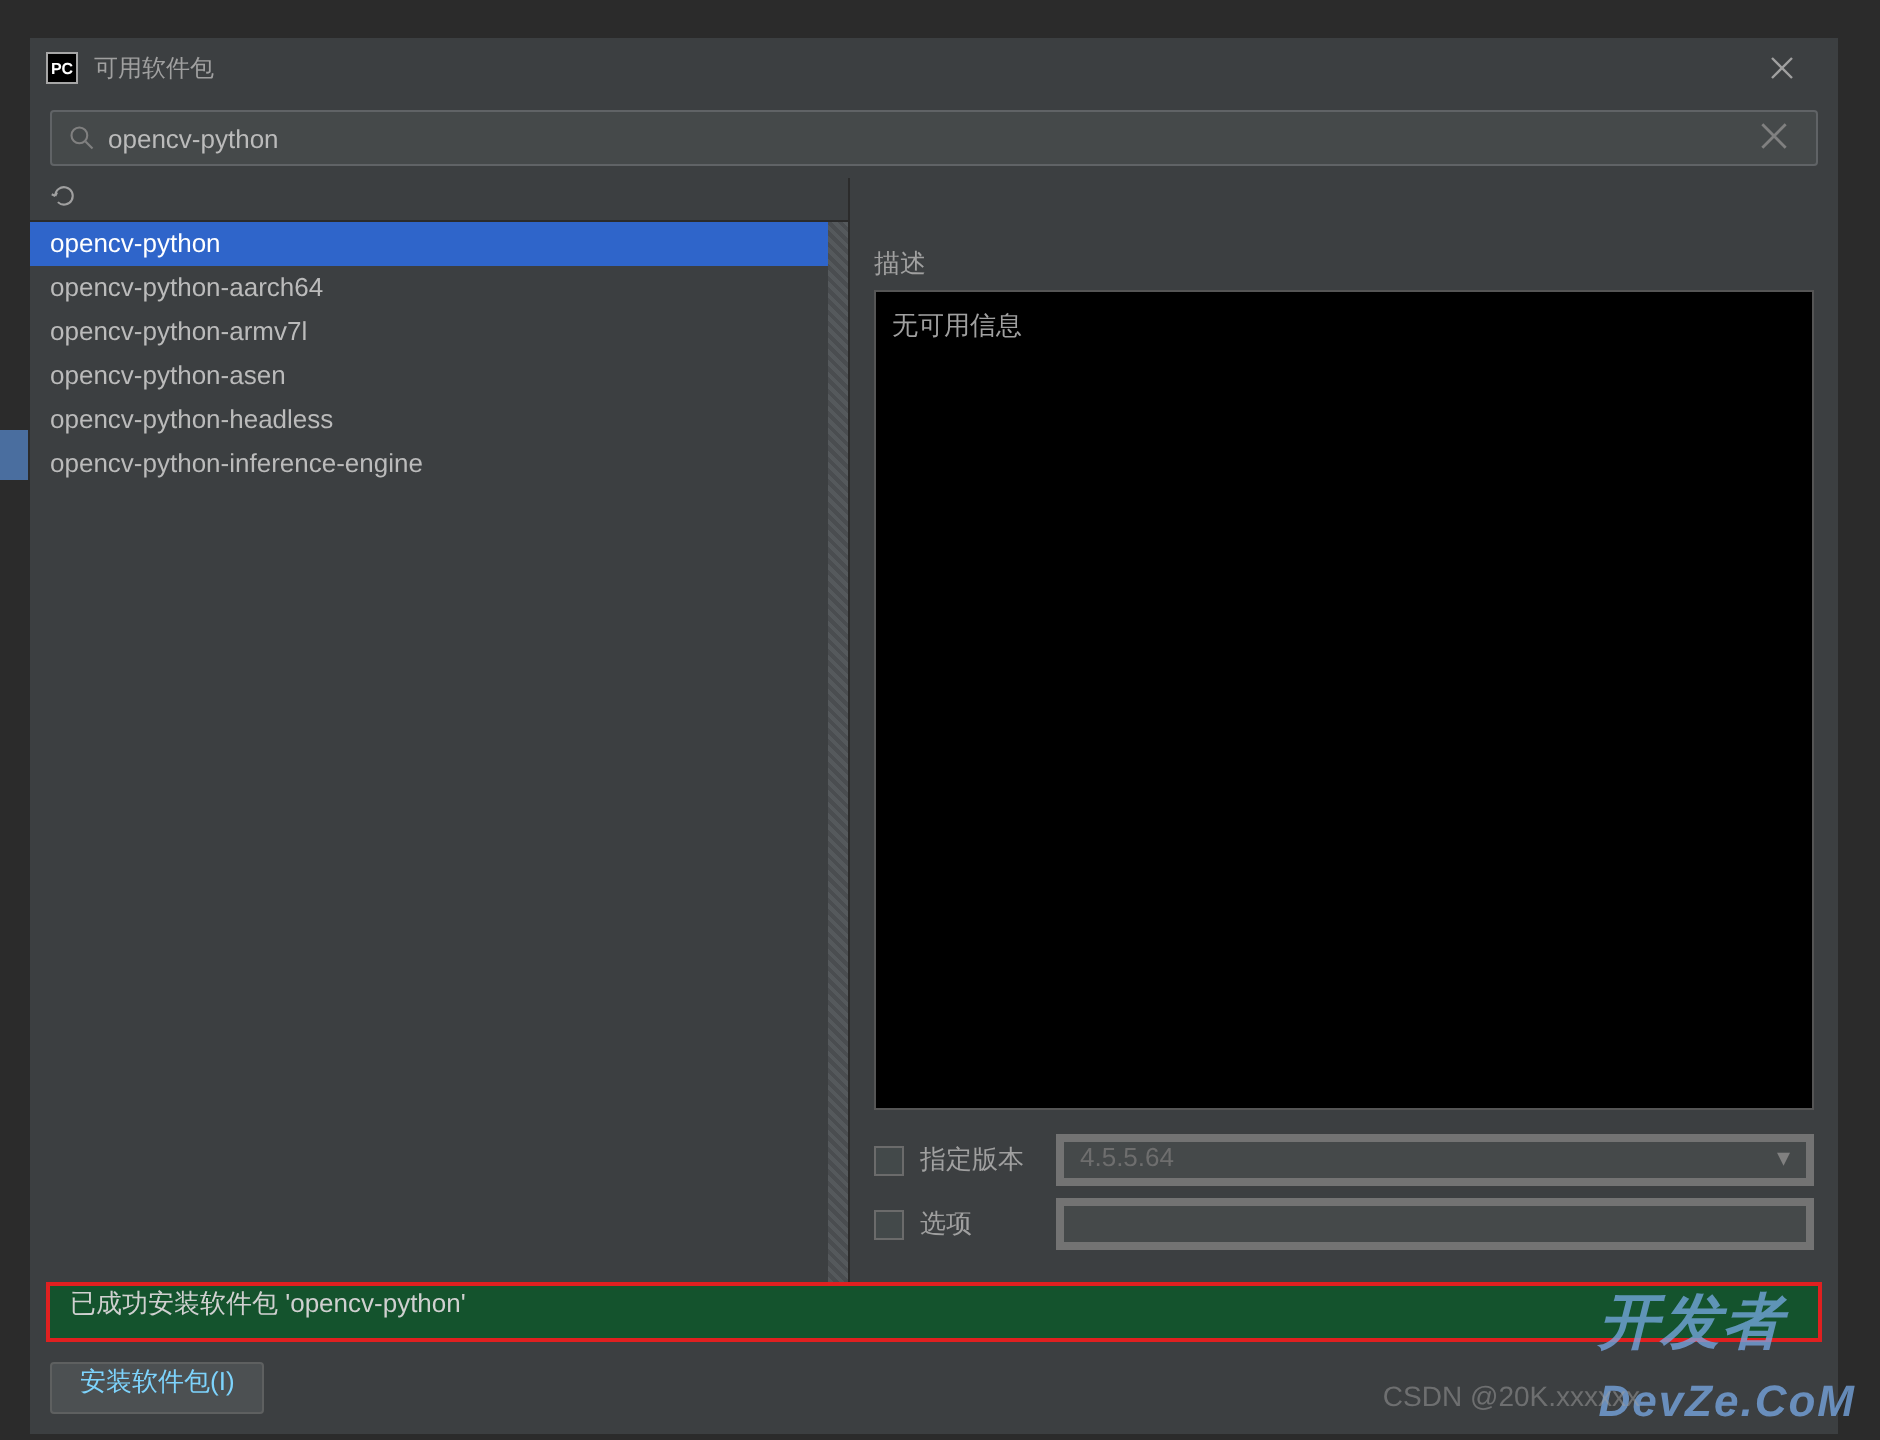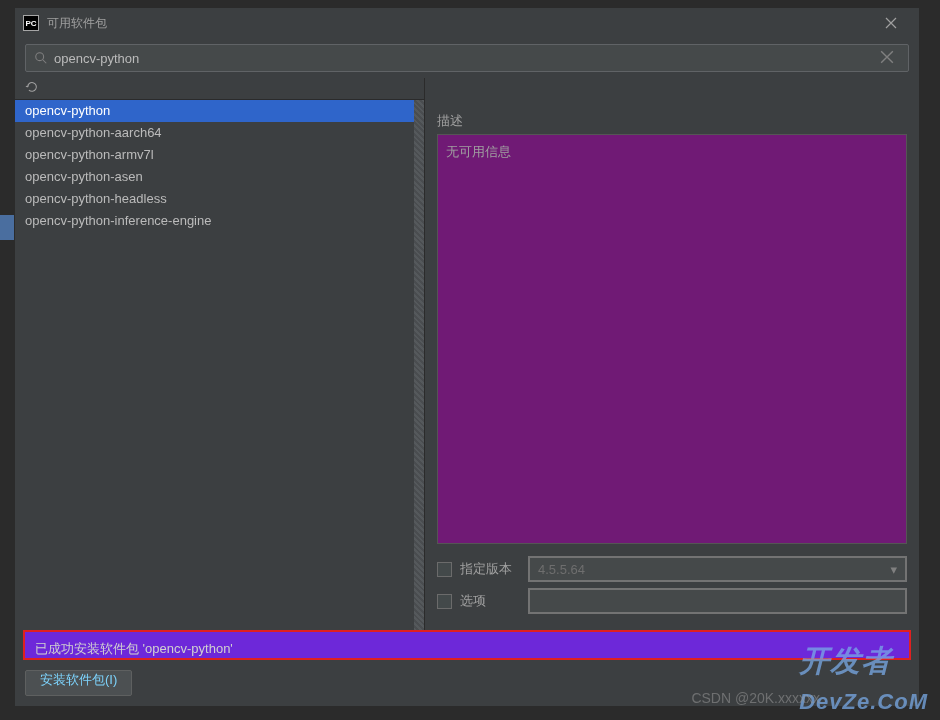--- a/index.html
+++ b/index.html
@@ -14,21 +14,21 @@
   position: relative;
 }
 .background-stripe {
   position: absolute;
   left: 0; top: 215px;
   width: 14px; height: 25px;
   background: #4a6e9f;
 }
 .dialog {
   position: absolute;
-  left: 14px; top: 7px;
+  left: 14px; top: 18px;
   width: 906px; height: 700px;
   background: #3c3f41;
   border: 1px solid #2b2b2b;
   display: flex;
   flex-direction: column;
 }
 .titlebar {
   height: 30px;
   display: flex;
   align-items: center;
@@ -134,21 +134,21 @@
   flex: 1;
   padding: 6px 12px;
   display: flex;
   flex-direction: column;
   min-height: 0;
 }
 .desc-label { color: #a0a0a0; margin-bottom: 4px; margin-top: 28px; }
 .desc-body {
   flex: 1;
   border: 1px solid #555555;
-  background: #701a75;
+  background: #000000;
   padding: 8px;
   color: #a0a0a0;
   overflow: auto;
 }
 .options {
   padding: 6px 12px 10px;
 }
 .opt-row {
   display: flex;
   align-items: center;
@@ -159,38 +159,37 @@
   width: 15px; height: 15px;
   border: 1px solid #6b6b6b;
   background: #43494a;
   cursor: pointer;
 }
 .opt-label { color: #a0a0a0; width: 60px; }
 .opt-input {
   flex: 1;
   height: 26px;
   background: #45494a;
-  border: 2px solid #737373;
+  border: 4px solid #737373;
   color: #808080;
   padding: 0 8px;
   font-family: inherit;
   font-size: 13px;
   display: flex;
-  align-items: center;
   justify-content: space-between;
 }
 .opt-input.disabled { color: #6e6e6e; }
 .dropdown-arrow { color: #808080; }
 .status-bar {
   height: 30px;
-  background: #6d28d9;
+  background: #14532d;
   border: 2px solid #e02020;
   margin: 0 8px;
   display: flex;
-  align-items: flex-end;
+  align-items: flex-start;
   padding: 0 10px;
   color: #d0d0d0;
 }
 .button-row {
   padding: 10px;
   display: flex;
   gap: 8px;
 }
 .btn {
   height: 26px;

